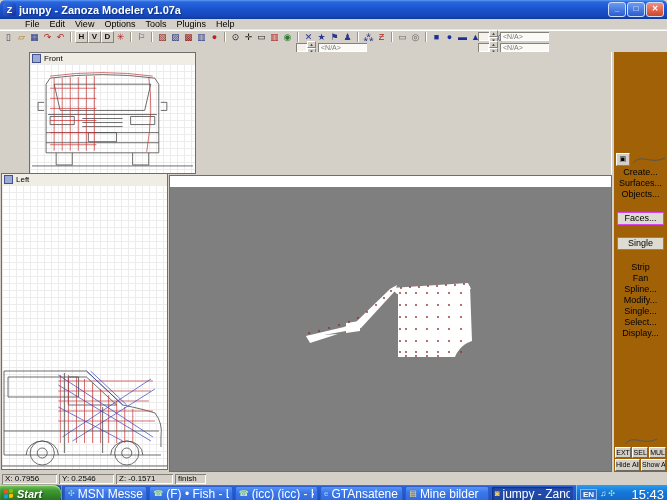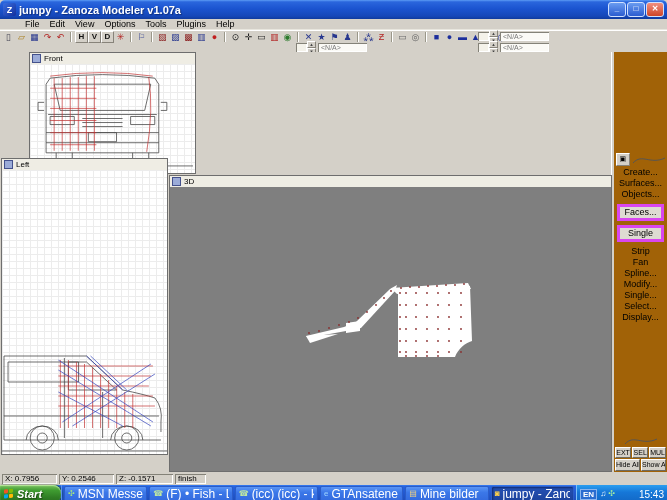--- a/index.html
+++ b/index.html
@@ -29,39 +29,39 @@
   .spin-ud span{font-size:5px;line-height:5px;height:5px;text-align:center;color:#444;
     background:#d4d0c8;border:1px solid;border-color:#fff #87837a #87837a #fff;}
   .spin-label{width:46px;height:9px;margin-left:2px;background:#fbfaf6;color:#777;font-size:7px;line-height:9px;padding-left:3px;
     box-shadow:inset 1px 1px 0 #848278,inset -1px -1px 0 #fff;}
   
   .work{display:flex;height:420px;}
   .viewports{position:relative;width:612px;height:420px;background:#d4d0c8;}
   .vp{position:absolute;border:1px solid #6e6e6e;overflow:hidden;background:#fff;}
   .vp-front{left:1px;top:0;width:165px;height:120px;margin-left:28px;}
   .vp-top{left:169px;top:0;width:441px;height:120px;}
-  .vp-left{left:1px;top:106px;width:165px;height:295px;}
+  .vp-left{left:1px;top:121px;width:165px;height:295px;}
   .vp-3d{left:169px;top:123px;width:441px;height:295px;}
   .vpcap{height:11px;display:flex;align-items:center;gap:3px;padding-left:2px;background:#efede4;border-bottom:1px solid #8c8c8c;}
   .vpcap .vpicon{width:7px;height:7px;background:#9cacd8;border:1px solid #44518c;}
   .vpcap .vplabel{font-size:8px;line-height:9px;color:#000;}
   .canvas{position:absolute;left:0;right:0;top:11px;bottom:0;background-color:#fff;
     background-image:linear-gradient(#ececec 1px,transparent 1px),linear-gradient(90deg,#ececec 1px,transparent 1px),
       linear-gradient(#d8d8d8 1px,transparent 1px),linear-gradient(90deg,#d8d8d8 1px,transparent 1px);
     background-size:7px 7px,7px 7px,35px 35px,35px 35px;}
   .vp-3d .canvas{background:#7f7f7f;}
   .canvas svg{position:absolute;left:0;top:0;width:100%;height:100%;}
   .vsplit{width:2px;background:#d4d0c8;border-left:1px solid #fff;}
   
   .sidebar{width:53px;background:#a16207;display:flex;flex-direction:column;font-size:9px;}
   .rollout{display:flex;align-items:center;gap:2px;padding:1px 2px;}
   .panelbtn{width:12px;height:11px;font-size:7px;line-height:9px;text-align:center;border:1px solid;
     border-color:#fff #87837a #87837a #fff;background:#d4d0c8;}
   .cmd{text-align:center;font-size:9px;line-height:11px;color:#000;}
-  .cmd.boxed{border:3px solid #d946ef;background:#dedbd2;margin:4px 3px;}
+  .cmd.boxed{border:1px solid #d946ef;background:#dedbd2;margin:12px 3px;}
   .modes{display:flex;padding:0 1px;gap:1px;}
   .modebtn{flex:1;font-size:7px;line-height:9px;text-align:center;border:1px solid;
     border-color:#fff #6d6a60 #6d6a60 #fff;background:#d4d0c8;}
   .objlist{height:84px;margin:1px 2px;background:#fff;overflow:hidden;
     box-shadow:inset 1px 1px 0 #848278,inset -1px -1px 0 #fff;padding:1px;}
   .objitem{font-size:8px;line-height:10px;padding-left:2px;white-space:nowrap;}
   .objitem.selected{background:#bdb9b1;outline:1px dotted #555;}
   .hideshow{display:flex;gap:1px;padding:1px;}
   .hsbtn{flex:1;font-size:7px;line-height:10px;text-align:center;border:1px solid;
     border-color:#fff #6d6a60 #6d6a60 #fff;background:#d4d0c8;white-space:nowrap;overflow:hidden;}
@@ -83,21 +83,21 @@
   .tasks{flex:1;display:flex;align-items:center;height:18px;padding:0 2px;gap:2px;overflow:hidden;border-left:1px solid #5a92ee;}
   .task{flex:1 1 0;max-width:92px;height:14px;border-radius:2px;border:1px solid #2b5cc8;display:flex;align-items:center;gap:3px;
     background:linear-gradient(180deg,#5a95f5,#3b77e8 40%,#336ade);padding:0 3px;overflow:hidden;}
   .task.active{background:linear-gradient(180deg,#2450b4,#1c429c);box-shadow:inset 1px 1px 2px #102a6e;}
   .task .tlabel{color:#fff;font-size:12px;white-space:nowrap;overflow:hidden;}
   .task .ticon{font-size:8px;line-height:8px;}
   .tray{width:84px;height:18px;display:flex;align-items:center;gap:3px;padding:0 3px;
     background:linear-gradient(180deg,#2a9ef0,#1677d8 40%,#1266c4);border-left:1px solid #7cc0f8;}
   .lang{color:#fff;font-size:8px;font-weight:bold;background:#2a6cd0;padding:0 2px;border:1px solid #8ab4ee;}
   .trayicon{font-size:8px;line-height:8px;}
-  .clock{margin-left:auto;color:#fff;font-size:10px;}
+  .clock{margin-left:auto;color:#fff;font-size:13px;}
 </style>
 </head>
 <body>
 
 <div class="screen">
 
   <div class="titlebar">
     <div class="appicon">Z</div>
     <div class="titletext">jumpy - Zanoza Modeler v1.07a</div>
     <div class="winbtn">_</div>
@@ -248,24 +248,20 @@
             </g>
             <g stroke="#3344bb" stroke-width="0.7" fill="none">
               <path d="M56,190 L150,252 M56,200 L148,256 M60,252 L148,194 M70,256 L152,204 M56,222 L120,256"></path>
               <path d="M84,186 L120,220 M88,186 L124,220"></path>
             </g>
           </svg>
         </div>
       </div>
 
       <div class="vp vp-3d">
-        <div class="vpcap">
-          <span class="vpicon"></span>
-          <span class="vplabel">3D</span>
-        </div>
         <div class="canvas">
           <svg viewBox="0 0 441 284" preserveAspectRatio="none">
             <g fill="#ffffff" stroke="none">
               <path d="M136,149 L174,140 L186,135 L220,102 L227,98 L225,104 L191,141 L176,144 L154,148 L139,152 Z"></path>
               <path d="M136,149 L168,147 L140,156 Z"></path>
               <path d="M176,136 L190,134 L190,144 L176,146 Z"></path>
               <path d="M221,101 L298,96 L301,102 L227,107 Z"></path>
               <path d="M228,104 L300,99 L302,154 C295,156 288,162 285,170 L228,170 Z"></path>
             </g>
             <g id="dots3d" fill="#8a2e2e">

